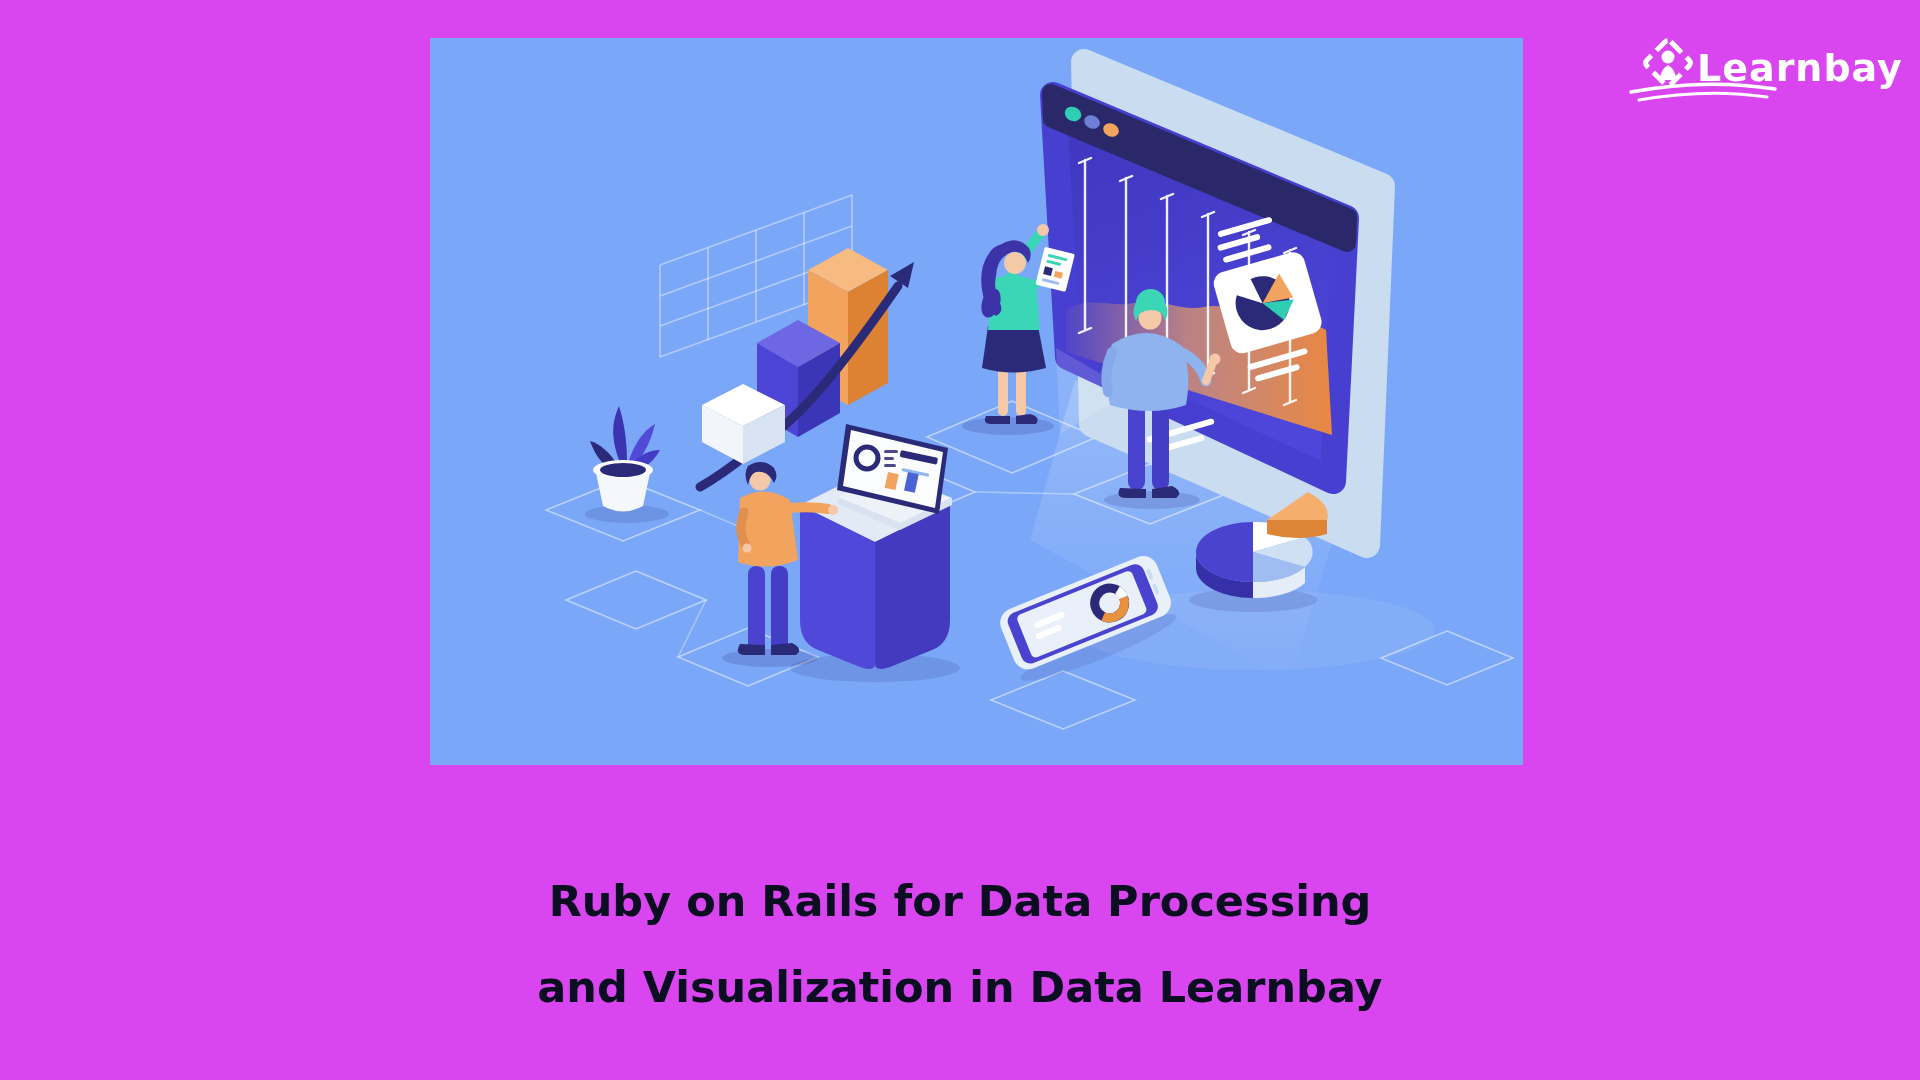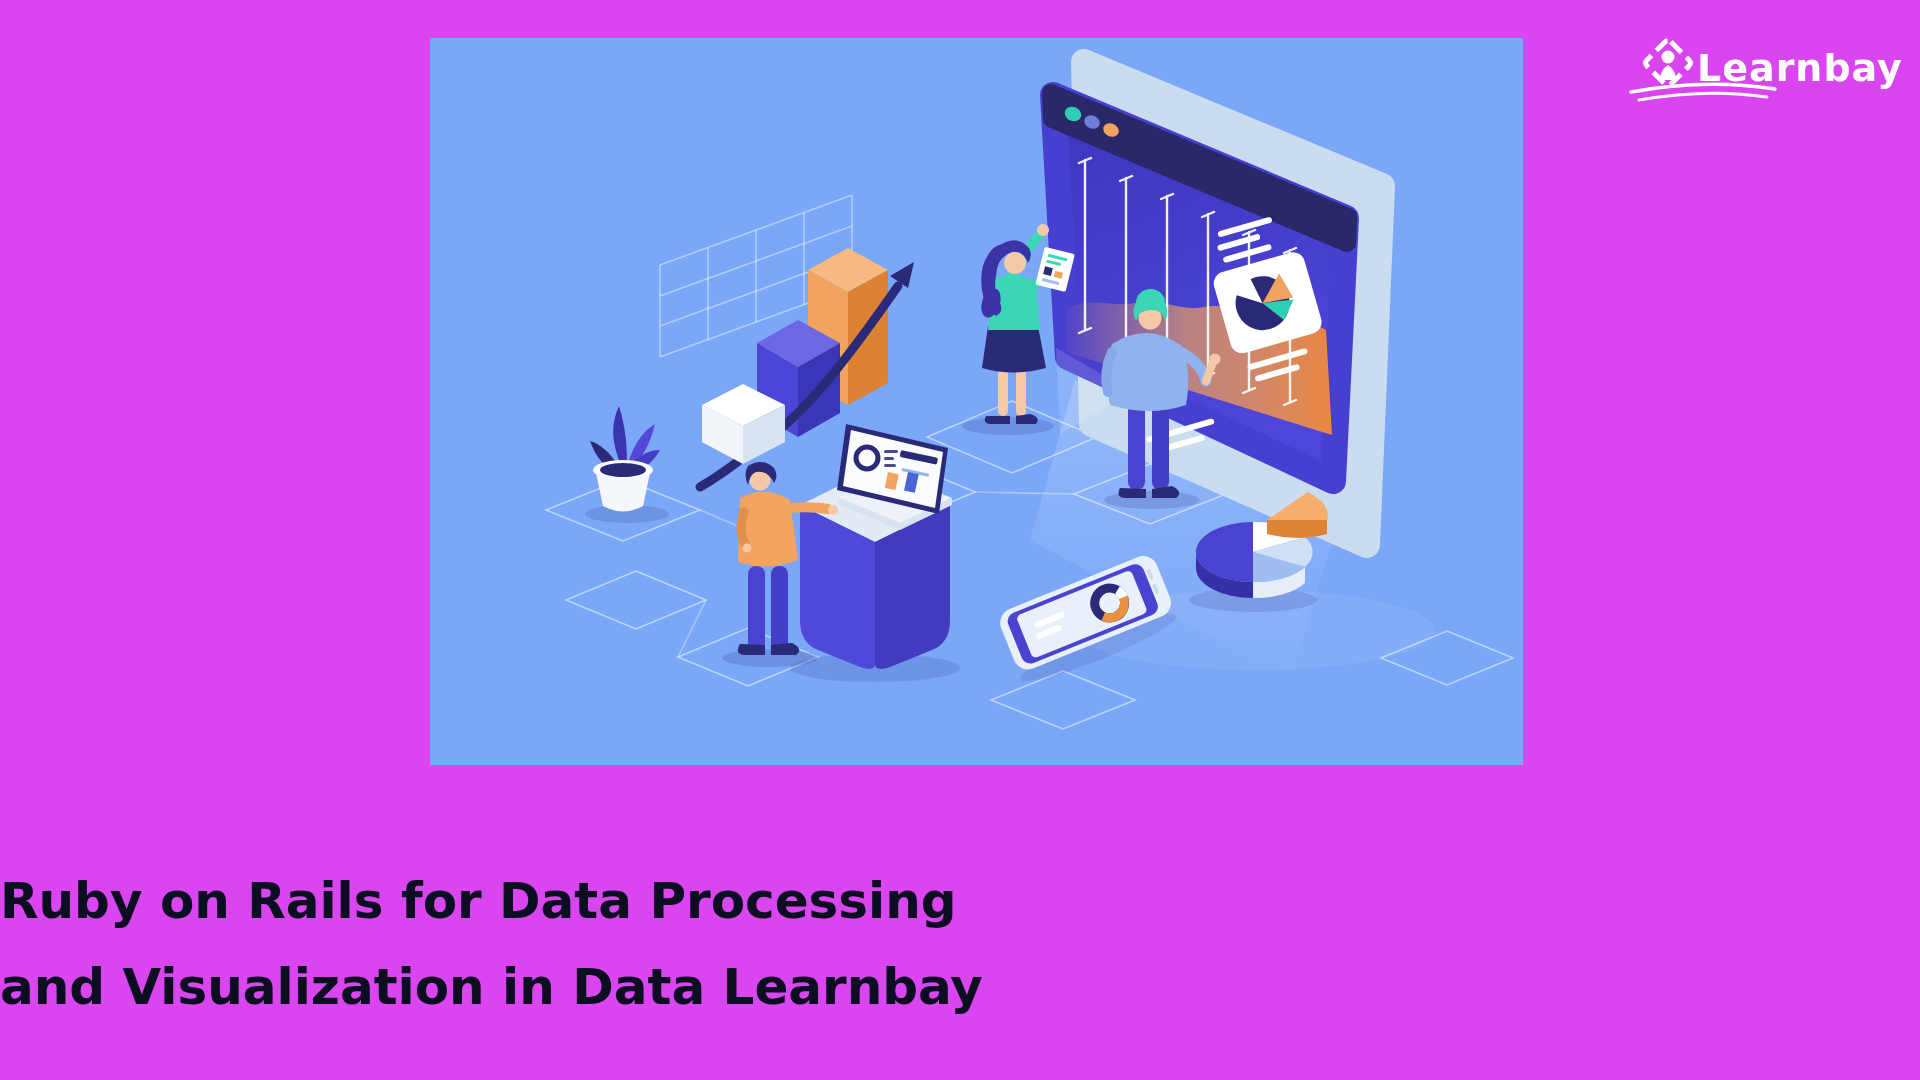--- a/index.html
+++ b/index.html
@@ -3,22 +3,22 @@
 <meta charset="utf-8">
 <style>
   html,body{margin:0;padding:0;background:#3a444e;}
   .page{position:relative;width:1920px;height:1080px;background:#d946ef;overflow:hidden;
         font-family:"DejaVu Sans","Liberation Sans",sans-serif;}
   .panel{position:absolute;left:430px;top:38px;width:1093px;height:727px;background:#7AA7F8;}
   .panel svg{display:block;width:100%;height:100%;}
   .logo{position:absolute;left:1625px;top:26px;width:300px;height:90px;}
   .logo svg{display:block;width:100%;height:100%;}
   .logo-text{font-family:"DejaVu Sans",sans-serif;font-weight:bold;letter-spacing:1px;}
-  .title{position:absolute;left:0;width:1920px;top:858px;text-align:left;
-         color:#0B0E20;font-weight:bold;font-size:50px;line-height:86px;letter-spacing:0px;}
+  .title{position:absolute;left:0;width:1920px;top:858px;text-align:center;
+         color:#0B0E20;font-weight:bold;font-size:43px;line-height:86px;letter-spacing:0px;}
   .title .tline{display:block;}
 </style>
 </head>
 <body>
 
 <div class="page">
 
   <div class="panel">
     <svg viewBox="430 38 1093 727">
       <defs>

